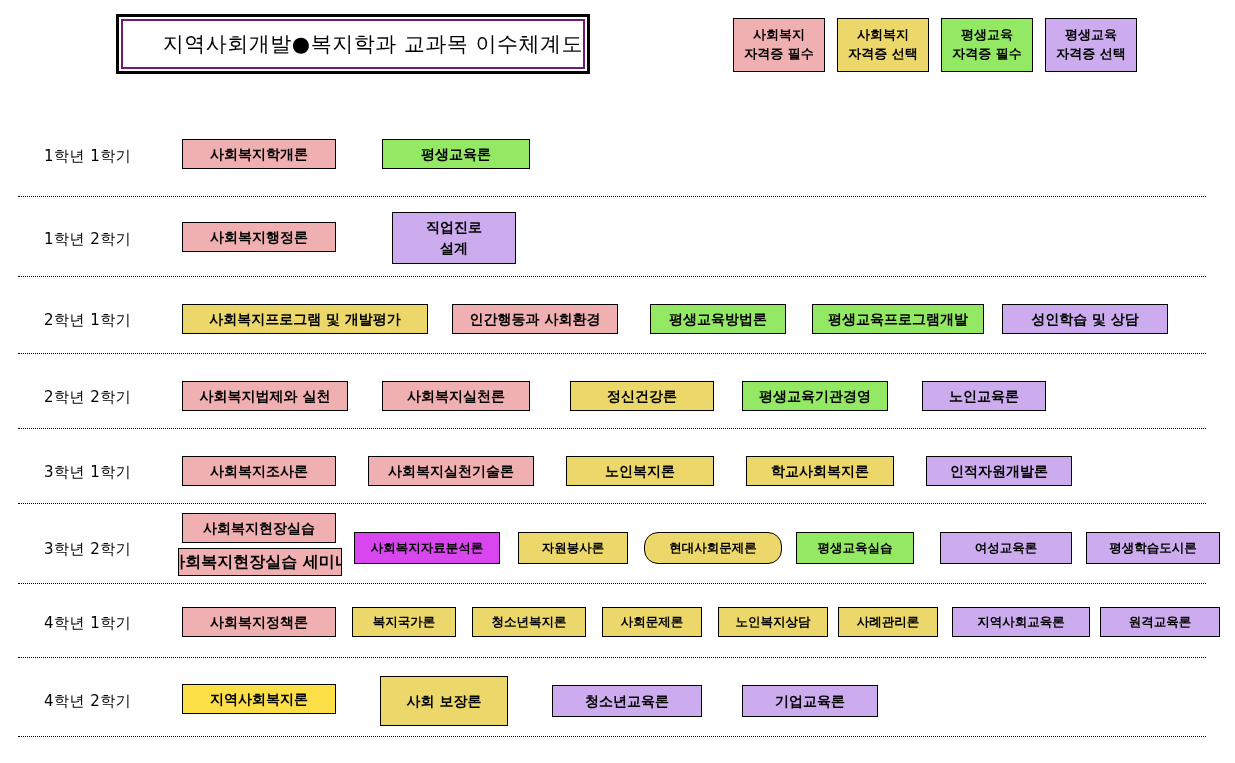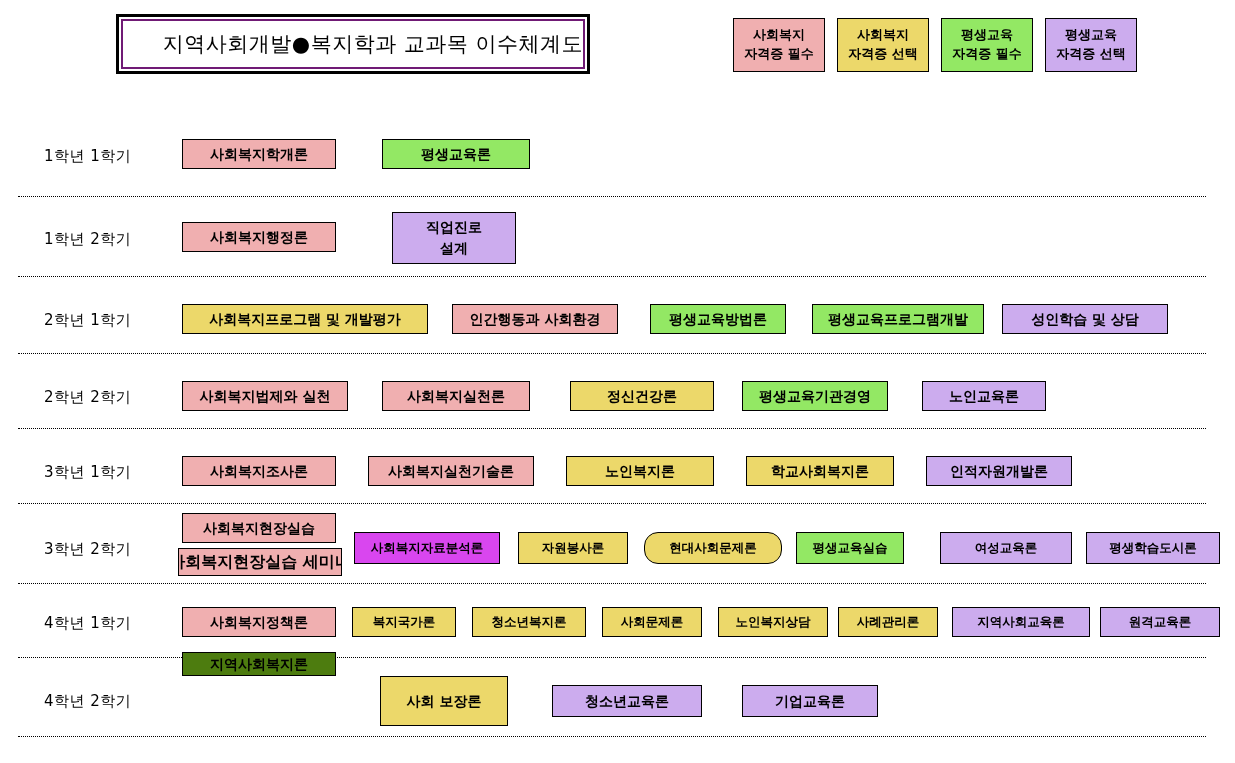--- a/index.html
+++ b/index.html
@@ -177,36 +177,36 @@
   <div class="course" style="left: 746px; top: 456px; width: 148px; height: 30px; background: rgb(236, 216, 106);">학교사회복지론</div>
   <div class="course" style="left: 926px; top: 456px; width: 146px; height: 30px; background: rgb(204, 172, 238);">인적자원개발론</div>
   <div class="divider" style="top:503px;"></div>
 
   <div class="row-label" style="left:44px; top:540px;">3학년 2학기</div>
   <div class="course" style="left: 182px; top: 513px; width: 154px; height: 30px; background: rgb(240, 175, 176);">사회복지현장실습</div>
   <div class="course tiny" style="left: 178px; top: 548px; width: 164px; height: 28px; background: rgb(240, 175, 176);">사회복지현장실습 세미나</div>
   <div class="course small" style="left: 354px; top: 532px; width: 146px; height: 32px; background: #d946ef;">사회복지자료분석론</div>
   <div class="course small" style="left: 518px; top: 532px; width: 110px; height: 32px; background: rgb(236, 216, 106);">자원봉사론</div>
   <div class="course small" style="left: 644px; top: 532px; width: 138px; height: 32px; background: rgb(236, 216, 106); border-radius: 14px;">현대사회문제론</div>
-  <div class="course small" style="left: 796px; top: 532px; width: 108px; height: 32px; background: rgb(147, 232, 100);">평생교육실습</div>
+  <div class="course small" style="left: 796px; top: 532px; width: 118px; height: 32px; background: rgb(147, 232, 100);">평생교육실습</div>
   <div class="course small" style="left: 940px; top: 532px; width: 132px; height: 32px; background: rgb(204, 172, 238);">여성교육론</div>
   <div class="course small" style="left: 1086px; top: 532px; width: 134px; height: 32px; background: rgb(204, 172, 238);">평생학습도시론</div>
   <div class="divider" style="top:583px;"></div>
 
   <div class="row-label" style="left:44px; top:614px;">4학년 1학기</div>
   <div class="course" style="left: 182px; top: 607px; width: 154px; height: 30px; background: rgb(240, 175, 176);">사회복지정책론</div>
   <div class="course small" style="left: 352px; top: 607px; width: 104px; height: 30px; background: rgb(236, 216, 106);">복지국가론</div>
   <div class="course small" style="left: 472px; top: 607px; width: 114px; height: 30px; background: rgb(236, 216, 106);">청소년복지론</div>
   <div class="course small" style="left: 602px; top: 607px; width: 100px; height: 30px; background: rgb(236, 216, 106);">사회문제론</div>
   <div class="course small" style="left: 718px; top: 607px; width: 110px; height: 30px; background: rgb(236, 216, 106);">노인복지상담</div>
   <div class="course small" style="left: 838px; top: 607px; width: 100px; height: 30px; background: rgb(236, 216, 106);">사례관리론</div>
   <div class="course small" style="left: 952px; top: 607px; width: 138px; height: 30px; background: rgb(204, 172, 238);">지역사회교육론</div>
   <div class="course small" style="left: 1100px; top: 607px; width: 120px; height: 30px; background: rgb(204, 172, 238);">원격교육론</div>
   <div class="divider" style="top:657px;"></div>
 
   <div class="row-label" style="left:44px; top:692px;">4학년 2학기</div>
-  <div class="course" style="left: 182px; top: 652px; width: 154px; height: 24px; background: #4d7c0f;">지역사회복지론</div>
+  <div class="course" style="left: 182px; top: 684px; width: 154px; height: 30px; background: #fde047;">지역사회복지론</div>
   <div class="course" style="left: 380px; top: 676px; width: 128px; height: 50px; background: rgb(236, 216, 106);">사회 보장론</div>
   <div class="course" style="left: 552px; top: 685px; width: 150px; height: 32px; background: rgb(204, 172, 238);">청소년교육론</div>
   <div class="course" style="left: 742px; top: 685px; width: 136px; height: 32px; background: rgb(204, 172, 238);">기업교육론</div>
   <div class="divider" style="top:736px;"></div>
 
 </div>
 
 </body></html>

